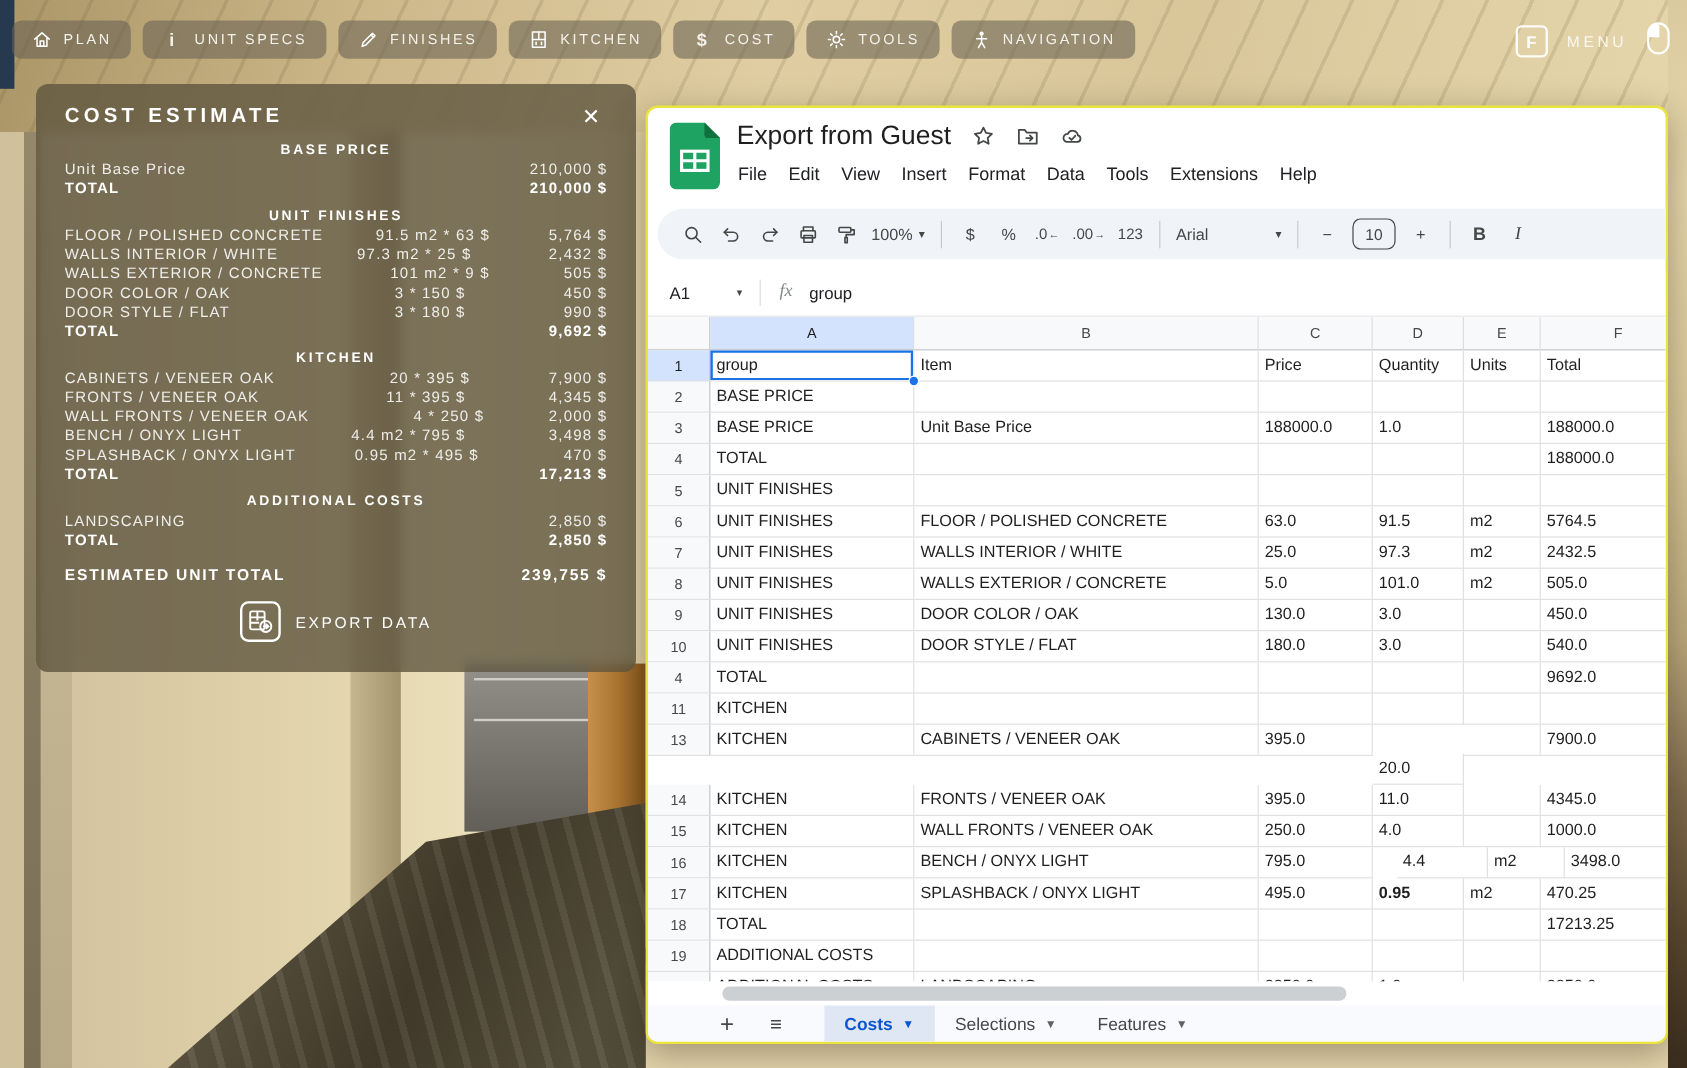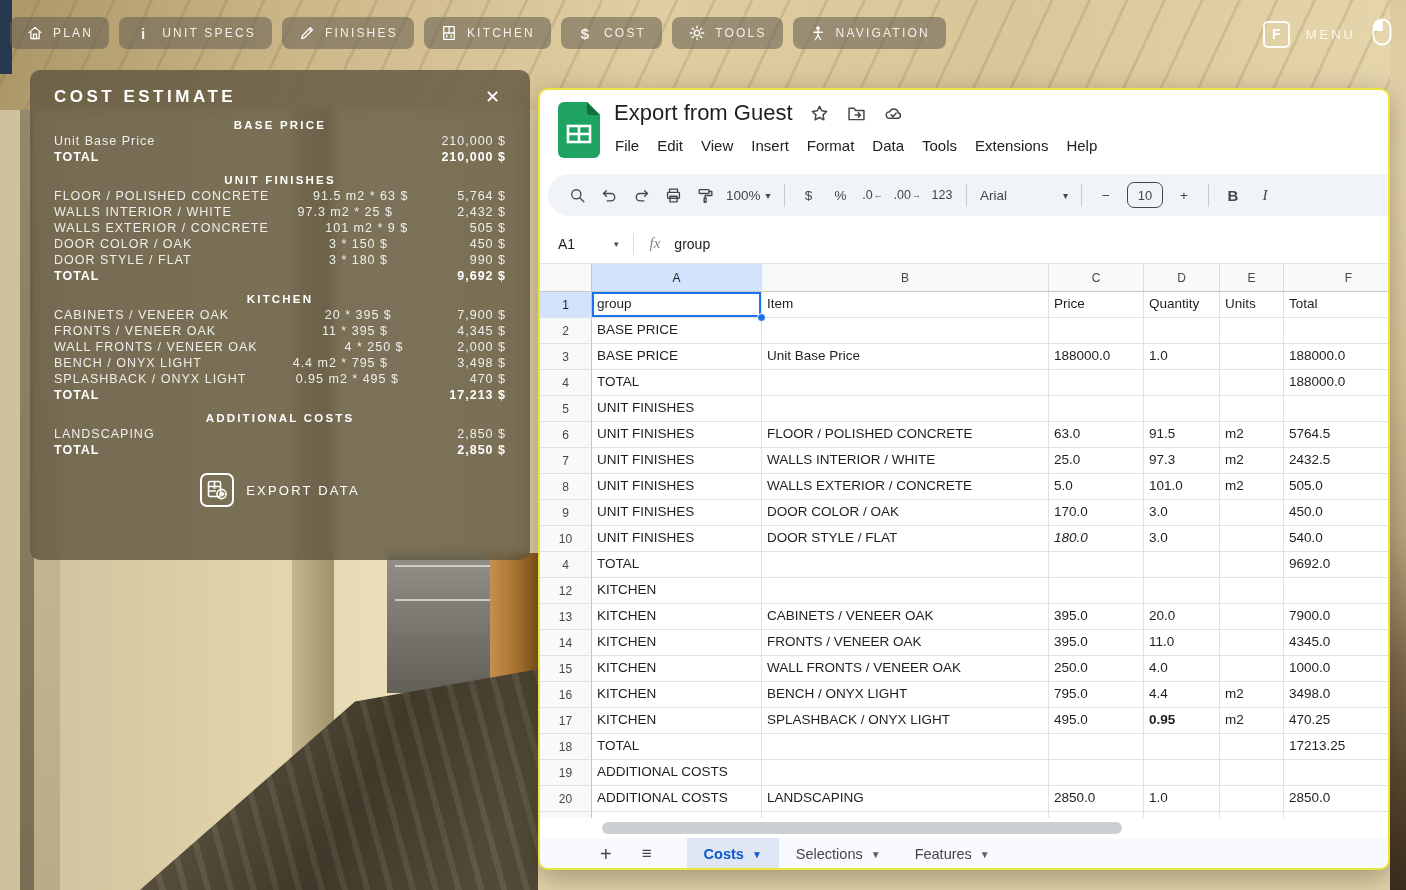--- a/index.html
+++ b/index.html
@@ -325,20 +325,24 @@
         <span class="lab">LANDSCAPING</span>
         <span class="qty"></span>
         <span class="val">2,850 $</span>
       </div>
       <div class="cost-row total">
         <span class="lab">TOTAL</span>
         <span class="qty"></span>
         <span class="val">2,850 $</span>
       </div>
     </div>
+  <div class="grand-row">
+    <span class="lab">ESTIMATED UNIT TOTAL</span>
+    <span class="val">239,755 $</span>
+  </div>
   <div class="export-btn">
     <span class="export-icon">
       <svg viewBox="0 0 24 24">
           <rect x="3.5" y="3.5" width="12" height="15" rx="1.5"></rect>
           <line x1="3.5" y1="8.5" x2="15.5" y2="8.5"></line>
           <line x1="3.5" y1="13" x2="11" y2="13"></line>
           <line x1="9.5" y1="3.5" x2="9.5" y2="11"></line>
           <circle cx="16.5" cy="16" r="4.6"></circle>
           <path d="M14.2 16 h4 M16.6 13.9 l2.1 2.1 -2.1 2.1"></path>
         </svg>
@@ -542,58 +546,58 @@
         <div class="g-cell" style="width: 287px;">WALLS EXTERIOR / CONCRETE</div>
         <div class="g-cell" style="width: 95px;">5.0</div>
         <div class="g-cell" style="width: 76px;">101.0</div>
         <div class="g-cell" style="width: 64px;">m2</div>
         <div class="g-cell" style="width: 130px;">505.0</div>
       </div>
       <div class="g-row">
         <div class="g-rownum">9</div>
         <div class="g-cell" style="width: 170px;">UNIT FINISHES</div>
         <div class="g-cell" style="width: 287px;">DOOR COLOR / OAK</div>
-        <div class="g-cell" style="width: 95px;">170.0</div>
+        <div class="g-cell" style="width: 95px;">130.0</div>
         <div class="g-cell" style="width: 76px;">3.0</div>
         <div class="g-cell" style="width: 64px;"></div>
         <div class="g-cell" style="width: 130px;">450.0</div>
       </div>
       <div class="g-row">
         <div class="g-rownum">10</div>
         <div class="g-cell" style="width: 170px;">UNIT FINISHES</div>
         <div class="g-cell" style="width: 287px;">DOOR STYLE / FLAT</div>
-        <div class="g-cell" style="width: 95px; font-style: italic;">180.0</div>
+        <div class="g-cell" style="width: 95px;">180.0</div>
         <div class="g-cell" style="width: 76px;">3.0</div>
         <div class="g-cell" style="width: 64px;"></div>
         <div class="g-cell" style="width: 130px;">540.0</div>
       </div>
       <div class="g-row">
         <div class="g-rownum">4</div>
         <div class="g-cell" style="width: 170px;">TOTAL</div>
         <div class="g-cell" style="width: 287px;"></div>
         <div class="g-cell" style="width: 95px;"></div>
         <div class="g-cell" style="width: 76px;"></div>
         <div class="g-cell" style="width: 64px;"></div>
         <div class="g-cell" style="width: 130px;">9692.0</div>
       </div>
       <div class="g-row">
-        <div class="g-rownum">12</div>
+        <div class="g-rownum">11</div>
         <div class="g-cell" style="width: 170px;">KITCHEN</div>
         <div class="g-cell" style="width: 287px;"></div>
         <div class="g-cell" style="width: 95px;"></div>
         <div class="g-cell" style="width: 76px;"></div>
         <div class="g-cell" style="width: 64px;"></div>
         <div class="g-cell" style="width: 130px;"></div>
       </div>
       <div class="g-row">
         <div class="g-rownum">13</div>
         <div class="g-cell" style="width: 170px;">KITCHEN</div>
         <div class="g-cell" style="width: 287px;">CABINETS / VENEER OAK</div>
         <div class="g-cell" style="width: 95px;">395.0</div>
-        <div class="g-cell" style="width: 76px;">20.0</div>
+        <div class="g-cell" style="width: 76px; margin-top: 24px;">20.0</div>
         <div class="g-cell" style="width: 64px;"></div>
         <div class="g-cell" style="width: 130px;">7900.0</div>
       </div>
       <div class="g-row">
         <div class="g-rownum">14</div>
         <div class="g-cell" style="width: 170px;">KITCHEN</div>
         <div class="g-cell" style="width: 287px;">FRONTS / VENEER OAK</div>
         <div class="g-cell" style="width: 95px;">395.0</div>
         <div class="g-cell" style="width: 76px;">11.0</div>
         <div class="g-cell" style="width: 64px;"></div>
@@ -606,21 +610,21 @@
         <div class="g-cell" style="width: 95px;">250.0</div>
         <div class="g-cell" style="width: 76px;">4.0</div>
         <div class="g-cell" style="width: 64px;"></div>
         <div class="g-cell" style="width: 130px;">1000.0</div>
       </div>
       <div class="g-row">
         <div class="g-rownum">16</div>
         <div class="g-cell" style="width: 170px;">KITCHEN</div>
         <div class="g-cell" style="width: 287px;">BENCH / ONYX LIGHT</div>
         <div class="g-cell" style="width: 95px;">795.0</div>
-        <div class="g-cell" style="width: 76px;">4.4</div>
+        <div class="g-cell" style="width: 76px; margin-left: 20px;">4.4</div>
         <div class="g-cell" style="width: 64px;">m2</div>
         <div class="g-cell" style="width: 130px;">3498.0</div>
       </div>
       <div class="g-row">
         <div class="g-rownum">17</div>
         <div class="g-cell" style="width: 170px;">KITCHEN</div>
         <div class="g-cell" style="width: 287px;">SPLASHBACK / ONYX LIGHT</div>
         <div class="g-cell" style="width: 95px;">495.0</div>
         <div class="g-cell" style="width: 76px; font-weight: bold;">0.95</div>
         <div class="g-cell" style="width: 64px;">m2</div>

